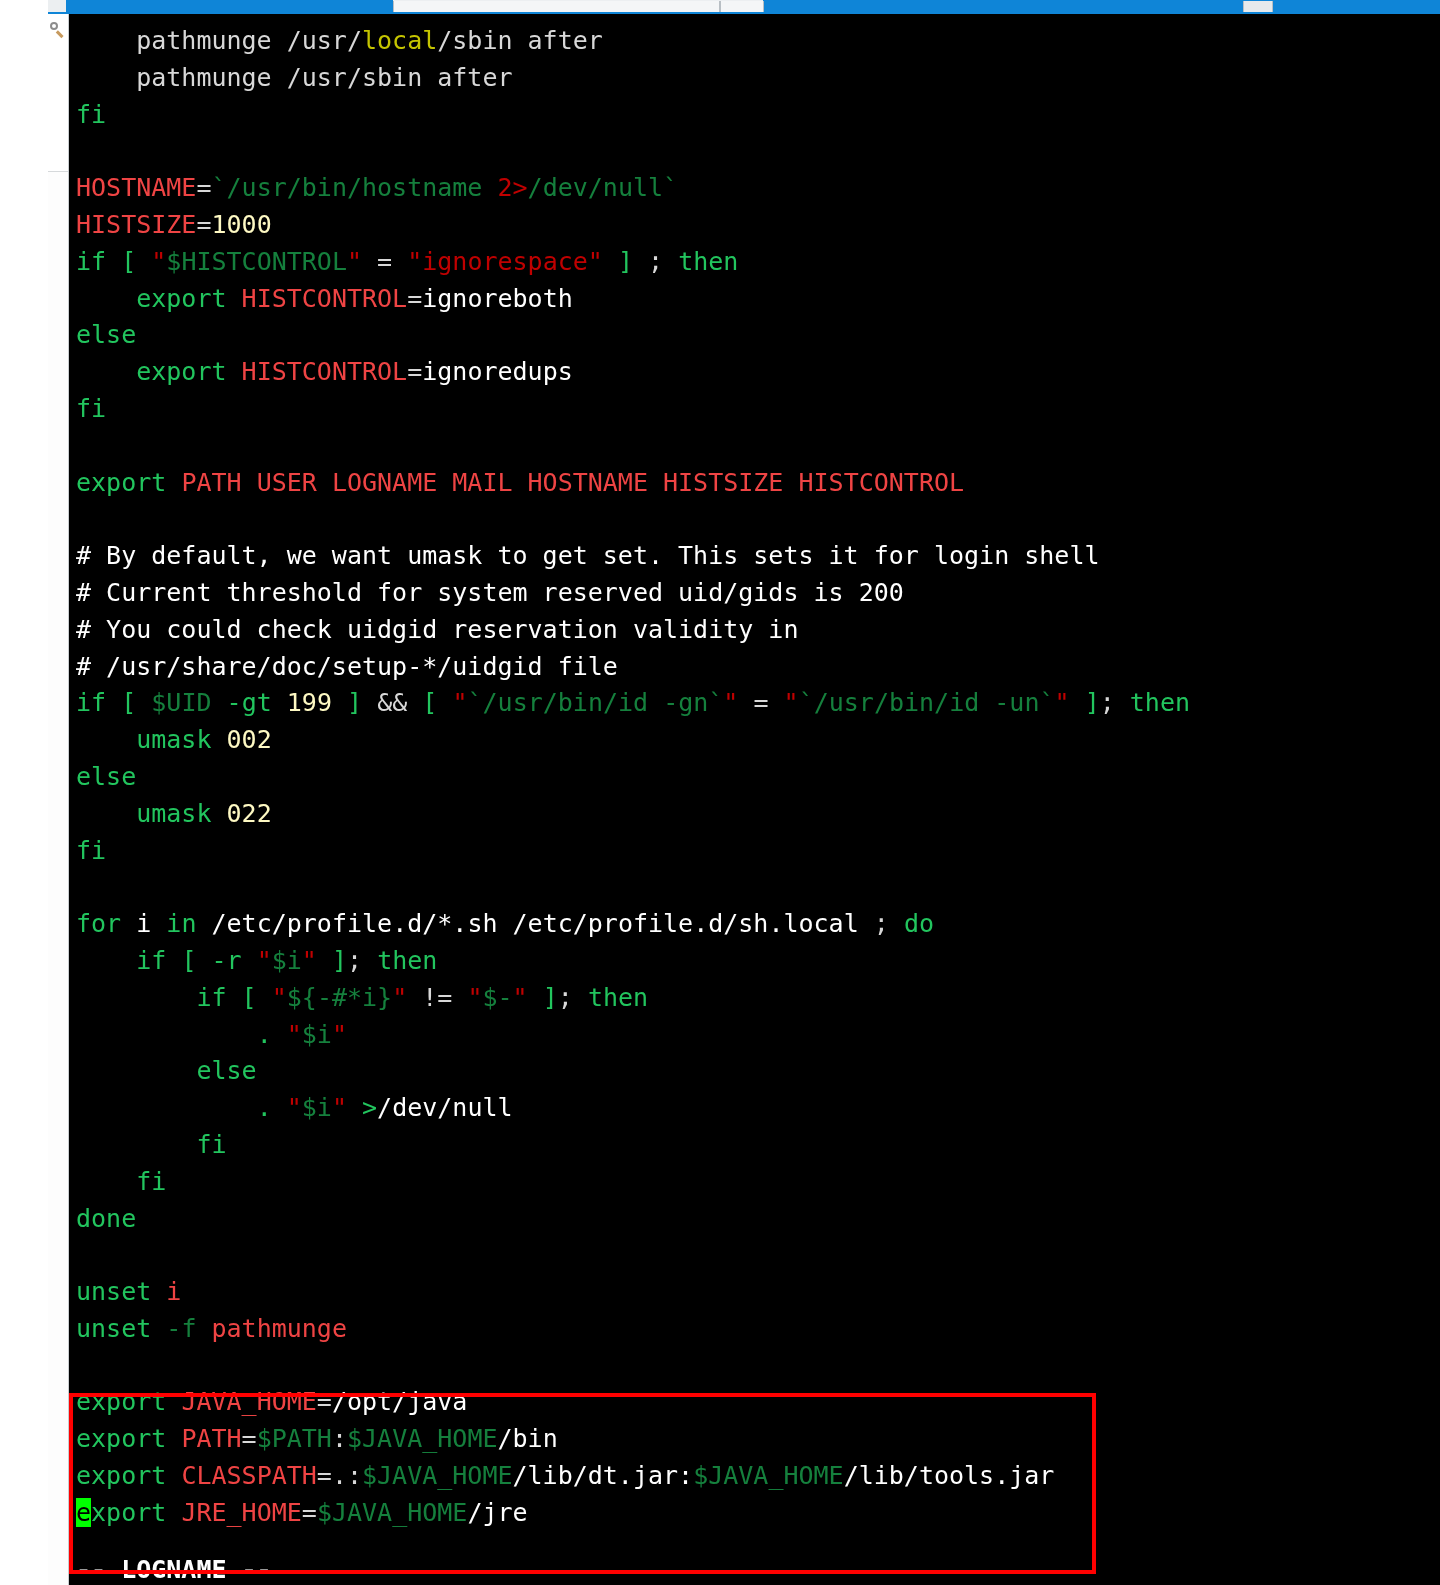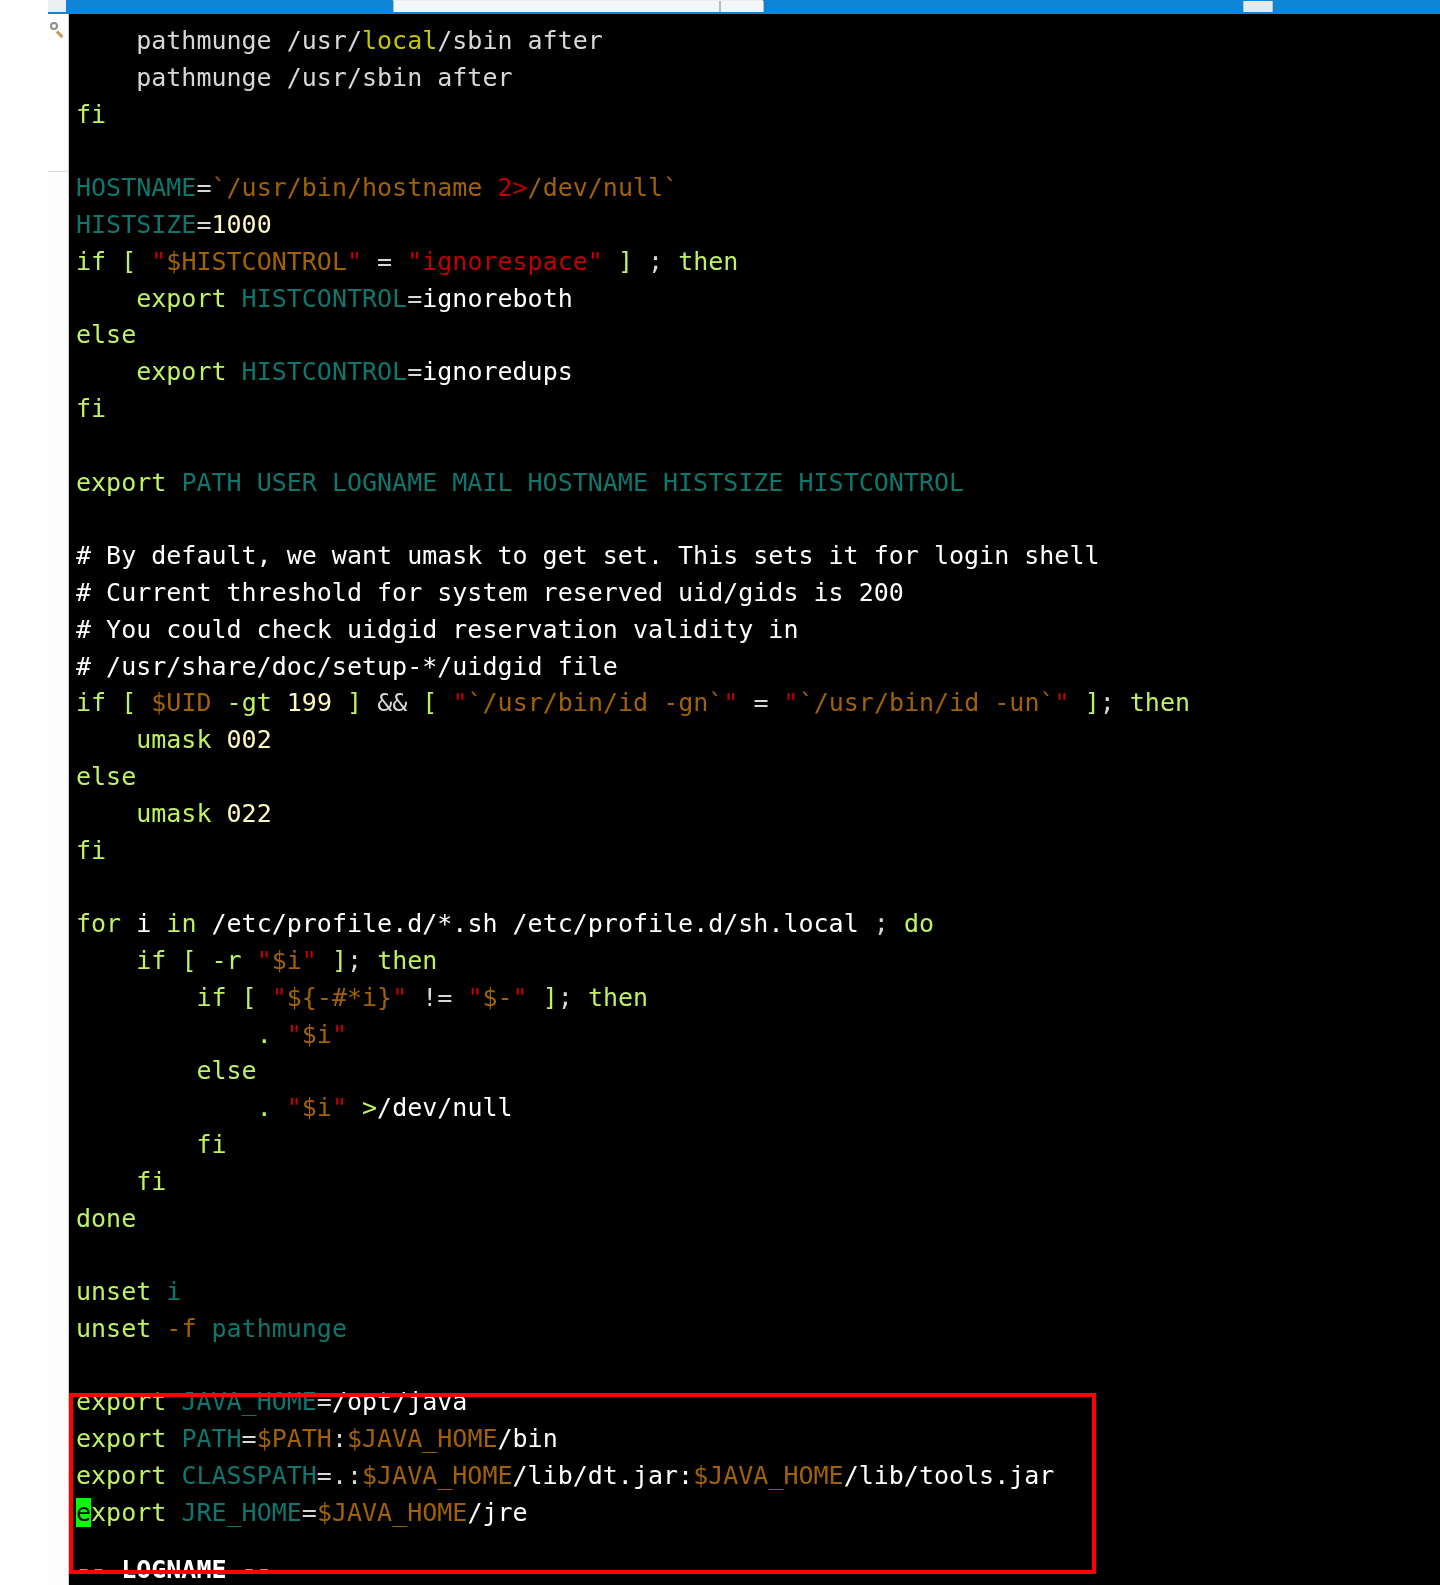--- a/index.html
+++ b/index.html
@@ -119,23 +119,23 @@
     letter-spacing: 0px;
   }
   #code .ln {
     height: 36.8px;
     padding-left: 7px;
     white-space: pre;
   }
 
   
   .t-plain   { color: #d8d8d8; }
-  .t-kw      { color: #bef264; text-align: right; }   
-  .t-ident   { color: #0f766e; }   
-  .t-var     { color: #a16207; }   
+  .t-kw      { color: #22c55e; text-align: right; }   
+  .t-ident   { color: #ef4444; }   
+  .t-var     { color: #15803d; }   
   .t-str     { color: #c00000; }   
   .t-num     { color: #fef9c3; }
   .t-cmt     { color: #ffffff; }
   .t-search  { color: #c5c500; }   
   .t-white   { color: #ffffff; }
 
   .cursor {
     background: #00ff00;
     color: #000000;
   }

